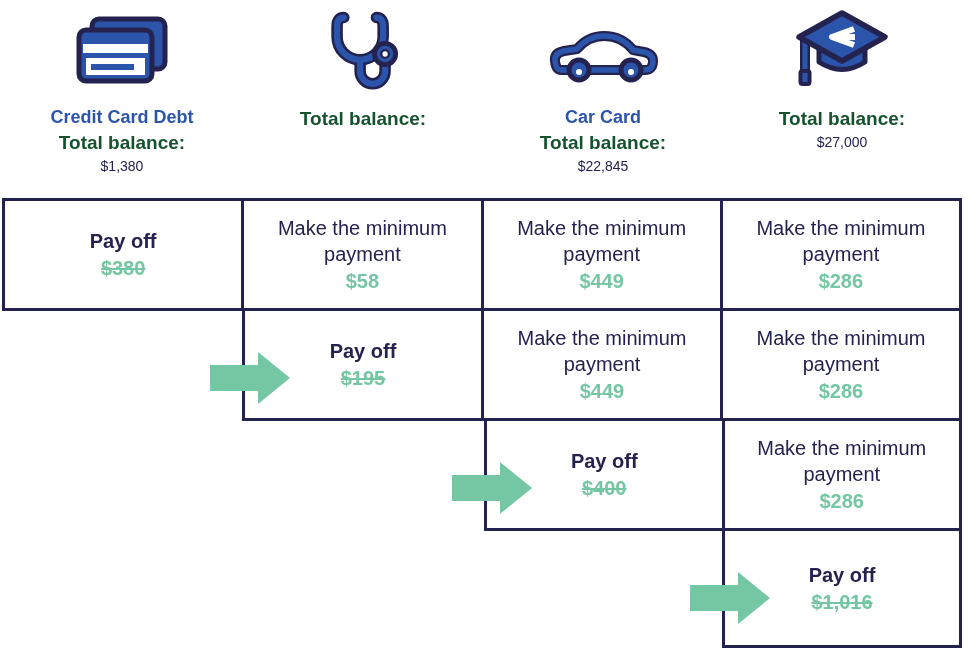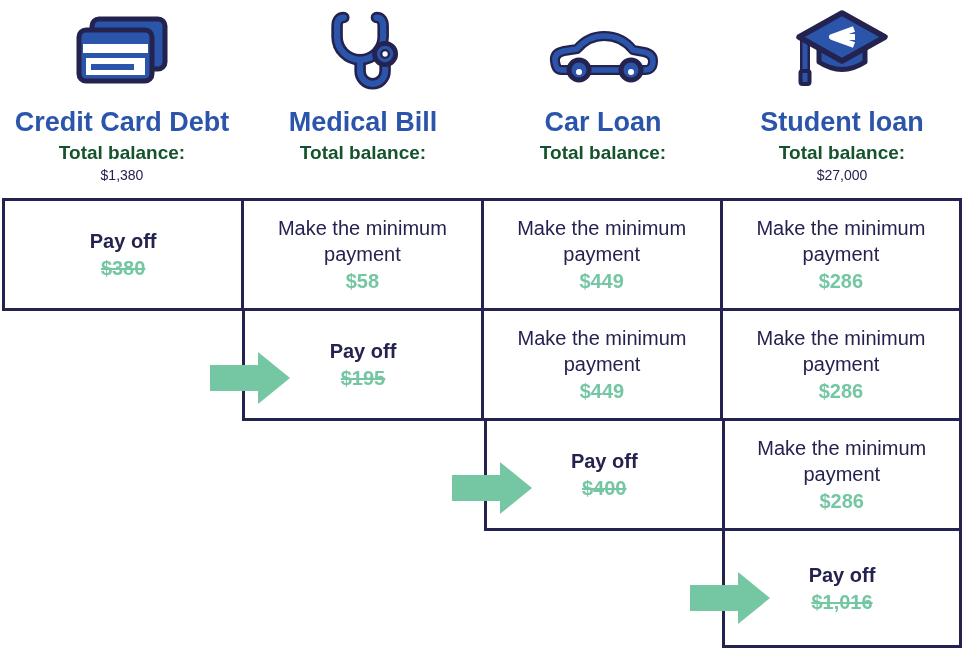--- a/index.html
+++ b/index.html
@@ -3,21 +3,21 @@
 <meta charset="utf-8">
 <style>
   html,body { margin:0; padding:0; background:#ffffff; }
   .canvas {
     position:relative; width:970px; height:653px; background:#ffffff;
     font-family:"Liberation Sans", sans-serif; overflow:hidden;
   }
   
   .header-col { position:absolute; top:4px; text-align:center; color:#24224F; }
   .icon-wrap { height:100px; display:flex; align-items:center; justify-content:center; }
-  .debt-title { font-size:27px; font-weight:bold; color:#2B55AB; line-height:1.1; margin-top:4px; }
+  .debt-title { font-size:18px; font-weight:bold; color:#2B55AB; line-height:1.1; margin-top:4px; }
   .balance-label { font-size:19px; font-weight:bold; color:#14532d; line-height:1.25; margin-top:3px; }
   .balance-amount { font-size:14px; color:#24224F; line-height:1.25; margin-top:3px; }
   
   .step-row {
     position:absolute; box-sizing:border-box; border:3px solid #24224F;
     display:flex; background:#ffffff;
   }
   .cell {
     flex:1 1 0; display:flex; flex-direction:column; justify-content:center;
     align-items:center; text-align:center; padding:4px 8px; box-sizing:border-box;
@@ -63,56 +63,55 @@
           </g>
           <g stroke="#2B55AB" stroke-width="6.5">
             <path d="M30 12 q-7 0 -7 9 v11 a24 24 0 0 0 48 0 V21 q0 -9 -7 -9"></path>
             <path d="M47 56 v12 a13 13 0 0 0 26 0 v-8"></path>
           </g>
         </g>
         <circle cx="73" cy="50" r="11" fill="#2B55AB" stroke="#24224F" stroke-width="5"></circle>
         <circle cx="73" cy="50" r="4" fill="#ffffff" stroke="#24224F" stroke-width="2.5"></circle>
       </svg>
     </div>
-    <div class="debt-title">Medical Bill</div>
     <div class="balance-label">Total balance:</div>
   </div>
 
   <div class="header-col" style="left:484px;width:238px;">
     <div class="icon-wrap">
       <svg width="112" height="74" viewBox="0 0 112 72" aria-hidden="true">
         <g fill="none" stroke-linejoin="round" stroke-linecap="round">
           <path d="M14 52 h84 q8 0 8 -9 q0 -7 -9 -9 l-11 -2 q-11 -14 -29 -14 q-16 0 -27 13 l-13 2 q-10 2 -9 10 q1 9 6 9 z" stroke="#24224F" stroke-width="10"></path>
           <path d="M14 52 h84 q8 0 8 -9 q0 -7 -9 -9 l-11 -2 q-11 -14 -29 -14 q-16 0 -27 13 l-13 2 q-10 2 -9 10 q1 9 6 9 z" stroke="#2B55AB" stroke-width="5.5"></path>
         </g>
         <circle cx="32" cy="52" r="10" fill="#2B55AB" stroke="#24224F" stroke-width="5"></circle>
         <circle cx="32" cy="54" r="3" fill="#ffffff"></circle>
         <circle cx="84" cy="52" r="10" fill="#2B55AB" stroke="#24224F" stroke-width="5"></circle>
         <circle cx="84" cy="54" r="3" fill="#ffffff"></circle>
       </svg>
     </div>
-    <div class="debt-title">Car Loan</div>
+    <div class="debt-title">Car Card</div>
     <div class="balance-label">Total balance:</div>
+    <div class="balance-amount">$22,845</div>
   </div>
 
   <div class="header-col" style="left:722px;width:240px;">
     <div class="icon-wrap">
       <svg width="100" height="90" viewBox="0 0 100 88" aria-hidden="true">
         <g stroke-linecap="round">
           <line x1="13" y1="30" x2="13" y2="63" stroke="#24224F" stroke-width="10"></line>
           <line x1="13" y1="30" x2="13" y2="63" stroke="#2B55AB" stroke-width="5"></line>
         </g>
         <rect x="8.5" y="61" width="9" height="13" rx="2" fill="#2B55AB" stroke="#24224F" stroke-width="4"></rect>
         <path d="M27 36 v16 q23 15 46 0 V36 z" fill="#2B55AB" stroke="#24224F" stroke-width="5" stroke-linejoin="round"></path>
         <polygon points="50,3 93,27 50,51 7,27" fill="#2B55AB" stroke="#24224F" stroke-width="5.5" stroke-linejoin="round"></polygon>
         <path d="M62 19 L40 27 L62 35" fill="none" stroke="#ffffff" stroke-width="6" stroke-linejoin="round"></path>
         <line x1="40" y1="27" x2="63" y2="27" stroke="#ffffff" stroke-width="6"></line>
       </svg>
     </div>
-    <div class="debt-title">Student loan</div>
     <div class="balance-label">Total balance:</div>
     <div class="balance-amount">$27,000</div>
   </div>
 
   <div class="step-row" style="top:198px;left:2px;width:960px;height:113px;">
     <div class="cell">
       <span class="cell-label bold">Pay off</span>
       <span class="amount struck">$380</span>
     </div>
     <div class="cell">

